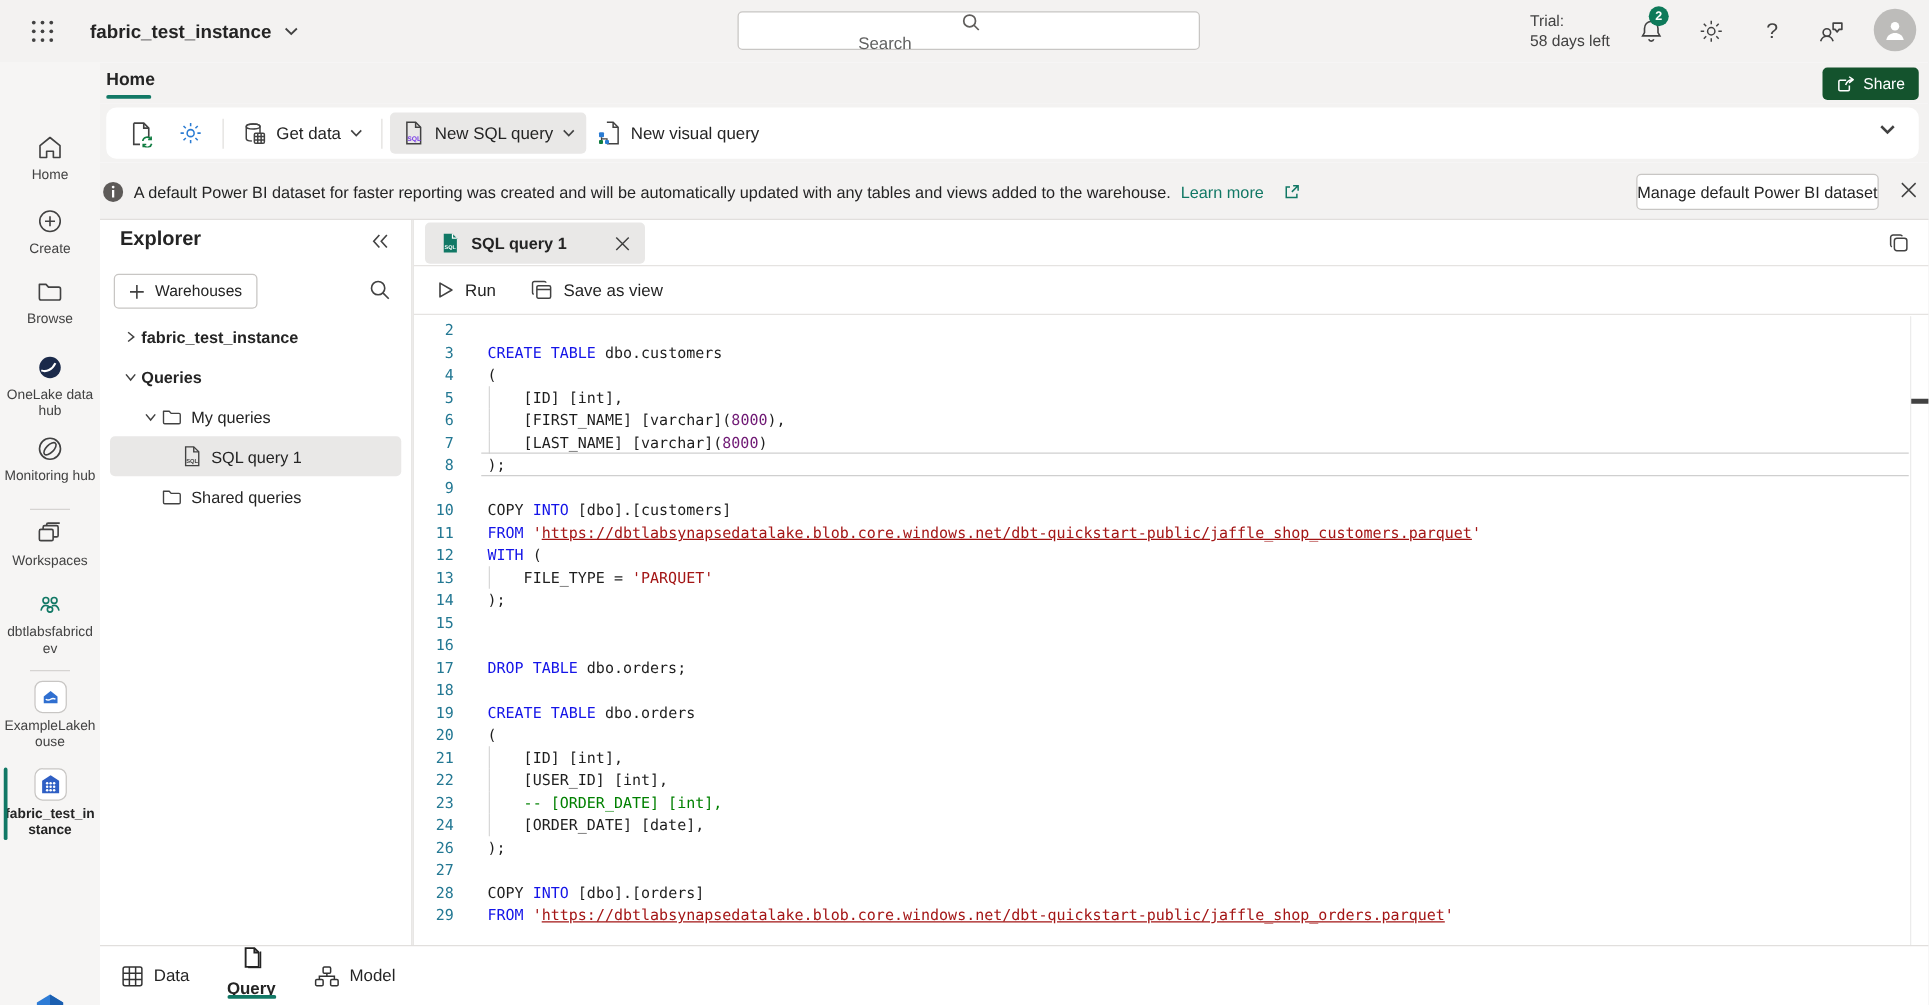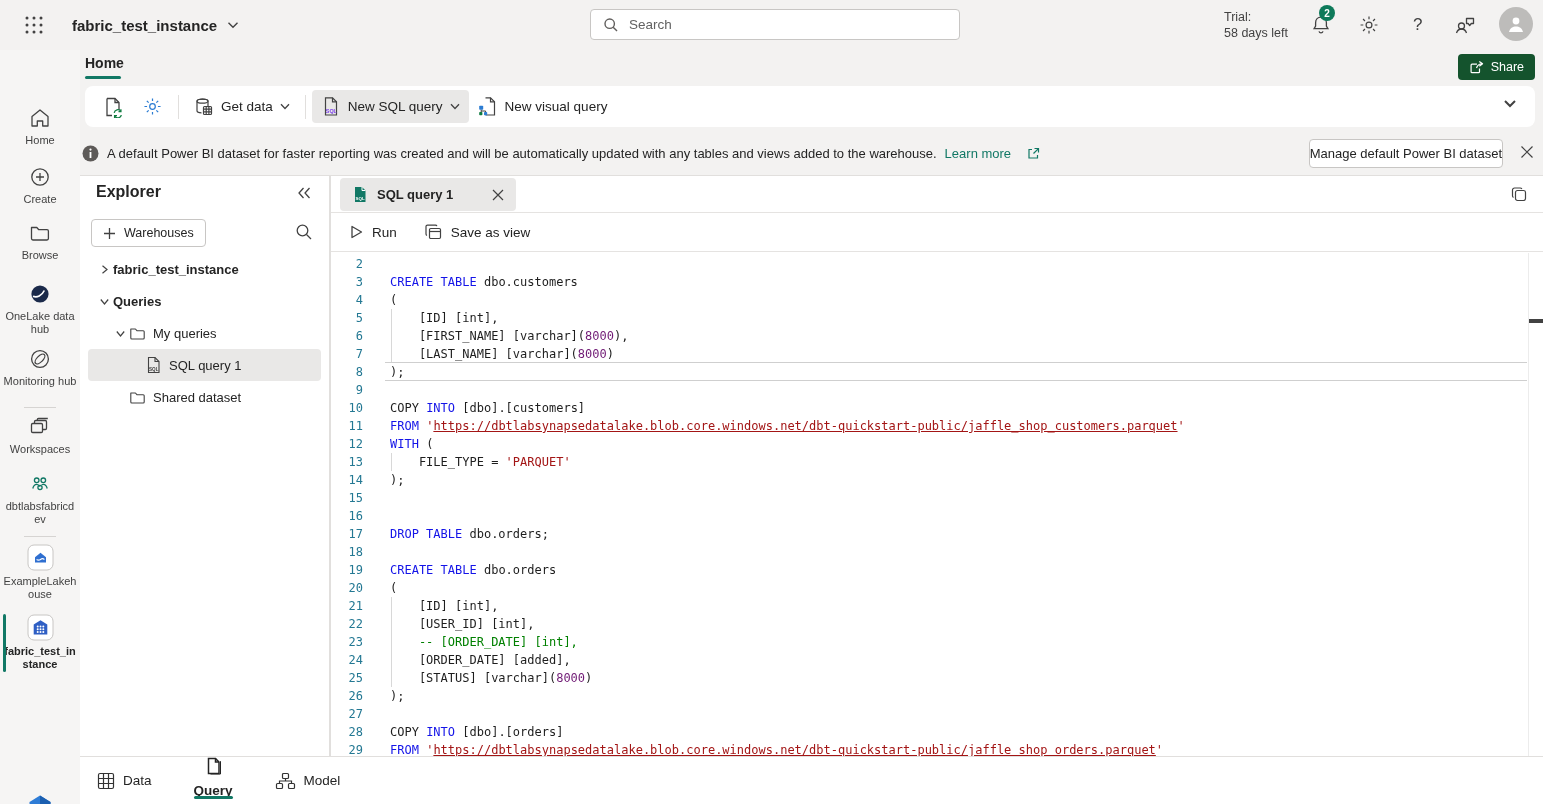--- a/index.html
+++ b/index.html
@@ -5,21 +5,21 @@
   html,body{margin:0;padding:0;background:#ddd;}
   .app{position:relative;width:1543px;height:804px;background:#fff;overflow:hidden;
        font-family:"Liberation Sans",sans-serif;color:#242424;font-size:13px;}
   svg{display:block;}
   
   .topbar{position:absolute;left:0;top:0;width:1543px;height:50px;background:#f3f2f1;}
   .waffle{position:absolute;left:23px;top:14px;width:22px;height:22px;cursor:pointer;}
   .ws-title{position:absolute;left:72px;top:0;height:50px;display:flex;align-items:center;gap:10px;
             font-size:15px;font-weight:600;cursor:pointer;}
   .searchbox{position:absolute;left:590px;top:9px;width:370px;height:31px;background:#fff;
-             border:1px solid #c8c6c4;border-radius:4px;display:flex;align-items:center;box-sizing:border-box;}
+             border:1px solid #c8c6c4;border-radius:4px;display:flex;align-items:center;box-sizing:border-box;flex-direction:column;}
   .searchbox input{border:none;outline:none;flex:1;font-size:13.5px;color:#242424;background:transparent;
                    font-family:"Liberation Sans",sans-serif;}
   .searchbox input::placeholder{color:#616161;}
   .search-glyph{margin:0 8px 0 12px;}
   .trial{position:absolute;left:1224px;top:9px;font-size:12.5px;line-height:16px;color:#424242;}
   .tb-ic{position:absolute;top:14px;width:22px;height:22px;cursor:pointer;}
   .badge{position:absolute;left:1319px;top:5px;min-width:16px;height:16px;border-radius:8px;background:#0e7a5a;
          color:#fff;font-size:10px;font-weight:700;display:flex;align-items:center;justify-content:center;padding:0 2px;box-sizing:border-box;}
   .avatar{position:absolute;left:1499px;top:7px;width:34px;height:34px;border-radius:50%;background:#bdbcba;
           display:flex;align-items:center;justify-content:center;cursor:pointer;}
@@ -84,21 +84,21 @@
                        border-top:1px solid #cfcfcf;border-bottom:1px solid #cfcfcf;pointer-events:none;}
   .tk-kw{color:#1414e8;}
   .tk-num{color:#701a75;}
   .tk-str{color:#a31515;}
   .tk-url{color:#a31515;text-decoration:underline;}
   .tk-cmt{color:#008000;}
   .ruler{position:absolute;right:0;top:77px;width:14px;bottom:0;border-left:1px solid #ececec;}
   .ruler .mark{position:absolute;left:0;right:0;top:66px;height:4px;background:#424242;}
   
   .bottombar{position:absolute;left:80px;right:0;bottom:0;height:48px;background:#fff;border-top:1px solid #e1dfdd;
-             box-sizing:border-box;display:flex;align-items:center;padding-left:17px;gap:42px;}
+             box-sizing:border-box;display:flex;align-items:center;padding-left:17px;gap:30px;}
   .btab{display:flex;align-items:center;gap:8px;height:100%;position:relative;font-size:13.5px;cursor:pointer;}
   .btab.active{font-weight:700;flex-direction:column;}
   .btab.active::after{content:"";position:absolute;left:0;right:0;bottom:5px;height:3px;background:#117865;border-radius:2px;}
 </style>
 </head>
 <body>
 
 <div class="app">
 
   <div class="topbar">
@@ -464,21 +464,21 @@
           <span>SQL query 1</span>
         </div>
         <div class="tree-row">
           <span style="display:inline-block;width:23px"></span>
           <span style="display:inline-block;width:18px"></span>
           <span class="ticon">
             <svg width="17" height="17" viewBox="0 0 17 17" fill="none" stroke="#424242" stroke-width="1.1" stroke-linejoin="round">
               <path d="M1.8 4h4.6l1.5 1.7h6.3a1 1 0 0 1 1 1v6.3a1 1 0 0 1-1 1H2.8a1 1 0 0 1-1-1Z"></path>
             </svg>
           </span>
-          <span>Shared dataset</span>
+          <span>Shared queries</span>
         </div>
       </div>
   </div>
 
   <div class="editor">
     <div class="tabbar">
       <div class="qtab">
         <span>
           <svg width="16" height="17" viewBox="0 0 16 17">
             <path d="M3 1h7l3.5 3.5V16H3Z" fill="#117865"></path>
@@ -600,25 +600,21 @@
         <div class="crow">
           <span class="ln">22</span>
           <span class="cc"><span class="guide"></span><span class="tk-pl">    [USER_ID] [int],</span></span>
         </div>
         <div class="crow">
           <span class="ln">23</span>
           <span class="cc"><span class="guide"></span><span class="tk-cmt">    -- [ORDER_DATE] [int],</span></span>
         </div>
         <div class="crow">
           <span class="ln">24</span>
-          <span class="cc"><span class="guide"></span><span class="tk-pl">    [ORDER_DATE] [added],</span></span>
-        </div>
-        <div class="crow">
-          <span class="ln">25</span>
-          <span class="cc"><span class="guide"></span><span class="tk-pl">    [STATUS] [varchar](</span><span class="tk-num">8000</span><span class="tk-pl">)</span></span>
+          <span class="cc"><span class="guide"></span><span class="tk-pl">    [ORDER_DATE] [date],</span></span>
         </div>
         <div class="crow">
           <span class="ln">26</span>
           <span class="cc"><span class="tk-pl">);</span></span>
         </div>
         <div class="crow">
           <span class="ln">27</span>
           <span class="cc"></span>
         </div>
         <div class="crow">

